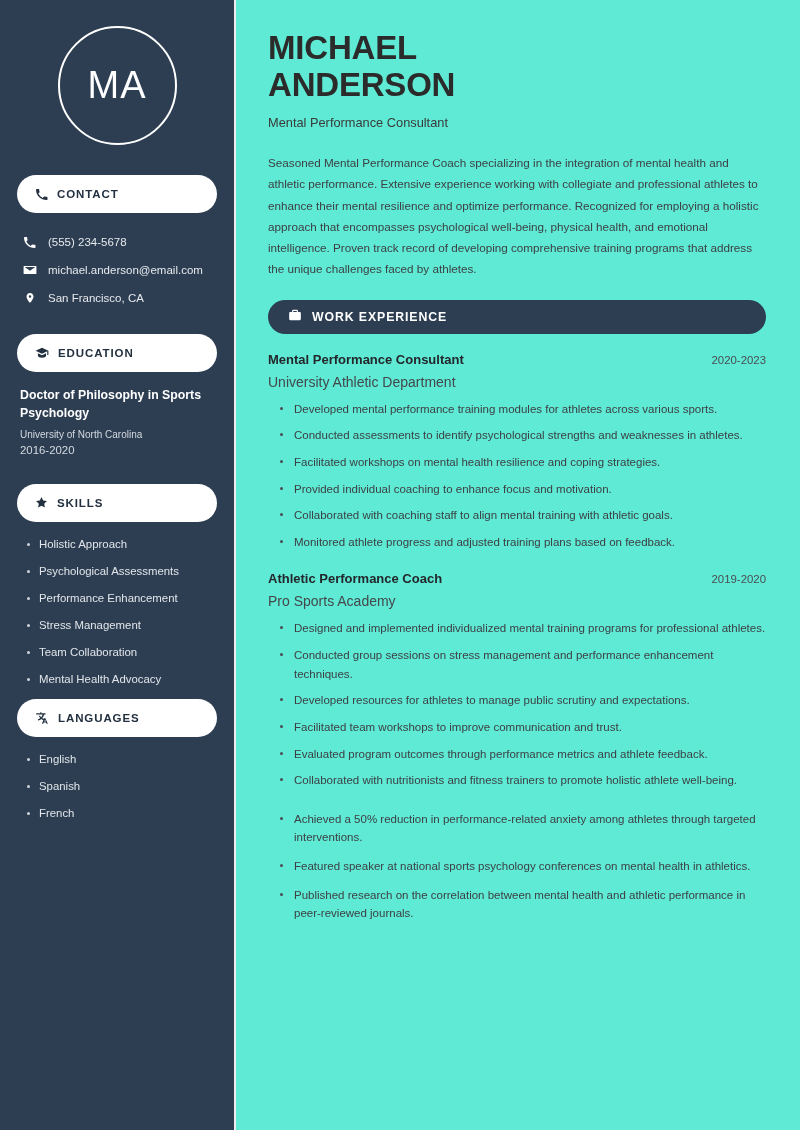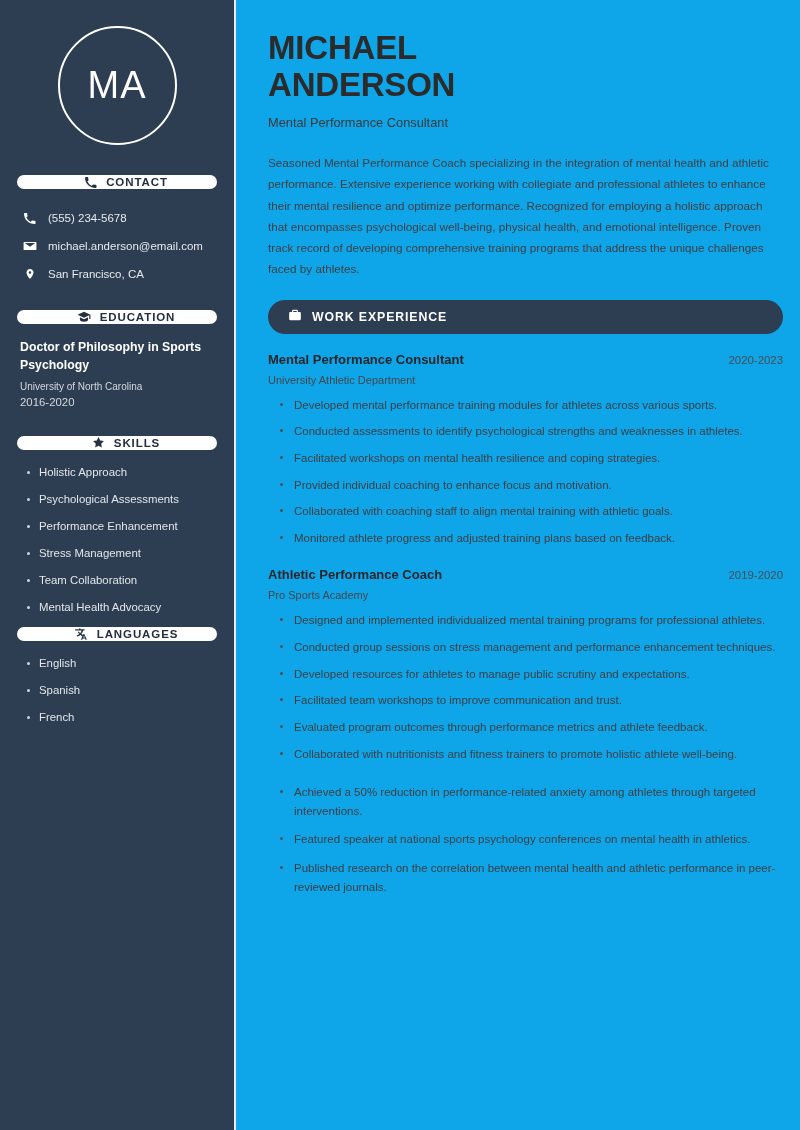--- a/index.html
+++ b/index.html
@@ -49,27 +49,26 @@
     font-weight: 400;
     letter-spacing: 1px;
     color: #ffffff;
     font-family: "Liberation Sans", sans-serif;
   }
 
   .pill {
     background: #ffffff;
     color: #2d3e52;
     border-radius: 999px;
-    height: 14px;
+    height: 38px;
     display: flex;
     align-items: center;
     gap: 9px;
     padding: 0 0 0 18px;
     margin-bottom: 15px;
-    justify-content: center;
   }
   .pill .pill-label {
     font-size: 11.5px;
     font-weight: bold;
     letter-spacing: 0.9px;
     color: #22303f;
   }
   .pill .ic svg { display: block; }
 
   .contact-list { margin-bottom: 22px; }
@@ -112,22 +111,22 @@
     width: 3px;
     height: 3px;
     border-radius: 50%;
     background: #cfd5dc;
   }
   .skills-list { }
 
   
   .main {
     flex: 1;
-    padding: 30px 17px 0 32px;
-    background: #0ea5e9;
+    padding: 30px 34px 0 32px;
+    background: #5eead4;
   }
 
   .name {
     font-size: 33px;
     font-weight: bold;
     color: #2b2b2b;
     line-height: 1.12;
     letter-spacing: -0.2px;
   }
   .role {
@@ -163,21 +162,21 @@
   }
 
   .job { margin-bottom: 20px; }
   .job-head {
     display: flex;
     justify-content: space-between;
     align-items: baseline;
   }
   .job-title { font-size: 13px; font-weight: bold; color: #23262b; }
   .job-dates { font-size: 11.4px; color: #4a4d52; white-space: nowrap; }
-  .job-org { font-size: 11px; color: #44474c; margin-top: 7px; margin-bottom: 10px; }
+  .job-org { font-size: 14px; color: #44474c; margin-top: 7px; margin-bottom: 10px; }
 
   .m-bullets { list-style: none; padding-left: 10px; }
   .m-bullets li {
     position: relative;
     padding-left: 16px;
     font-size: 11.5px;
     color: #3d4045;
     line-height: 1.62;
     margin-bottom: 8px;
   }

